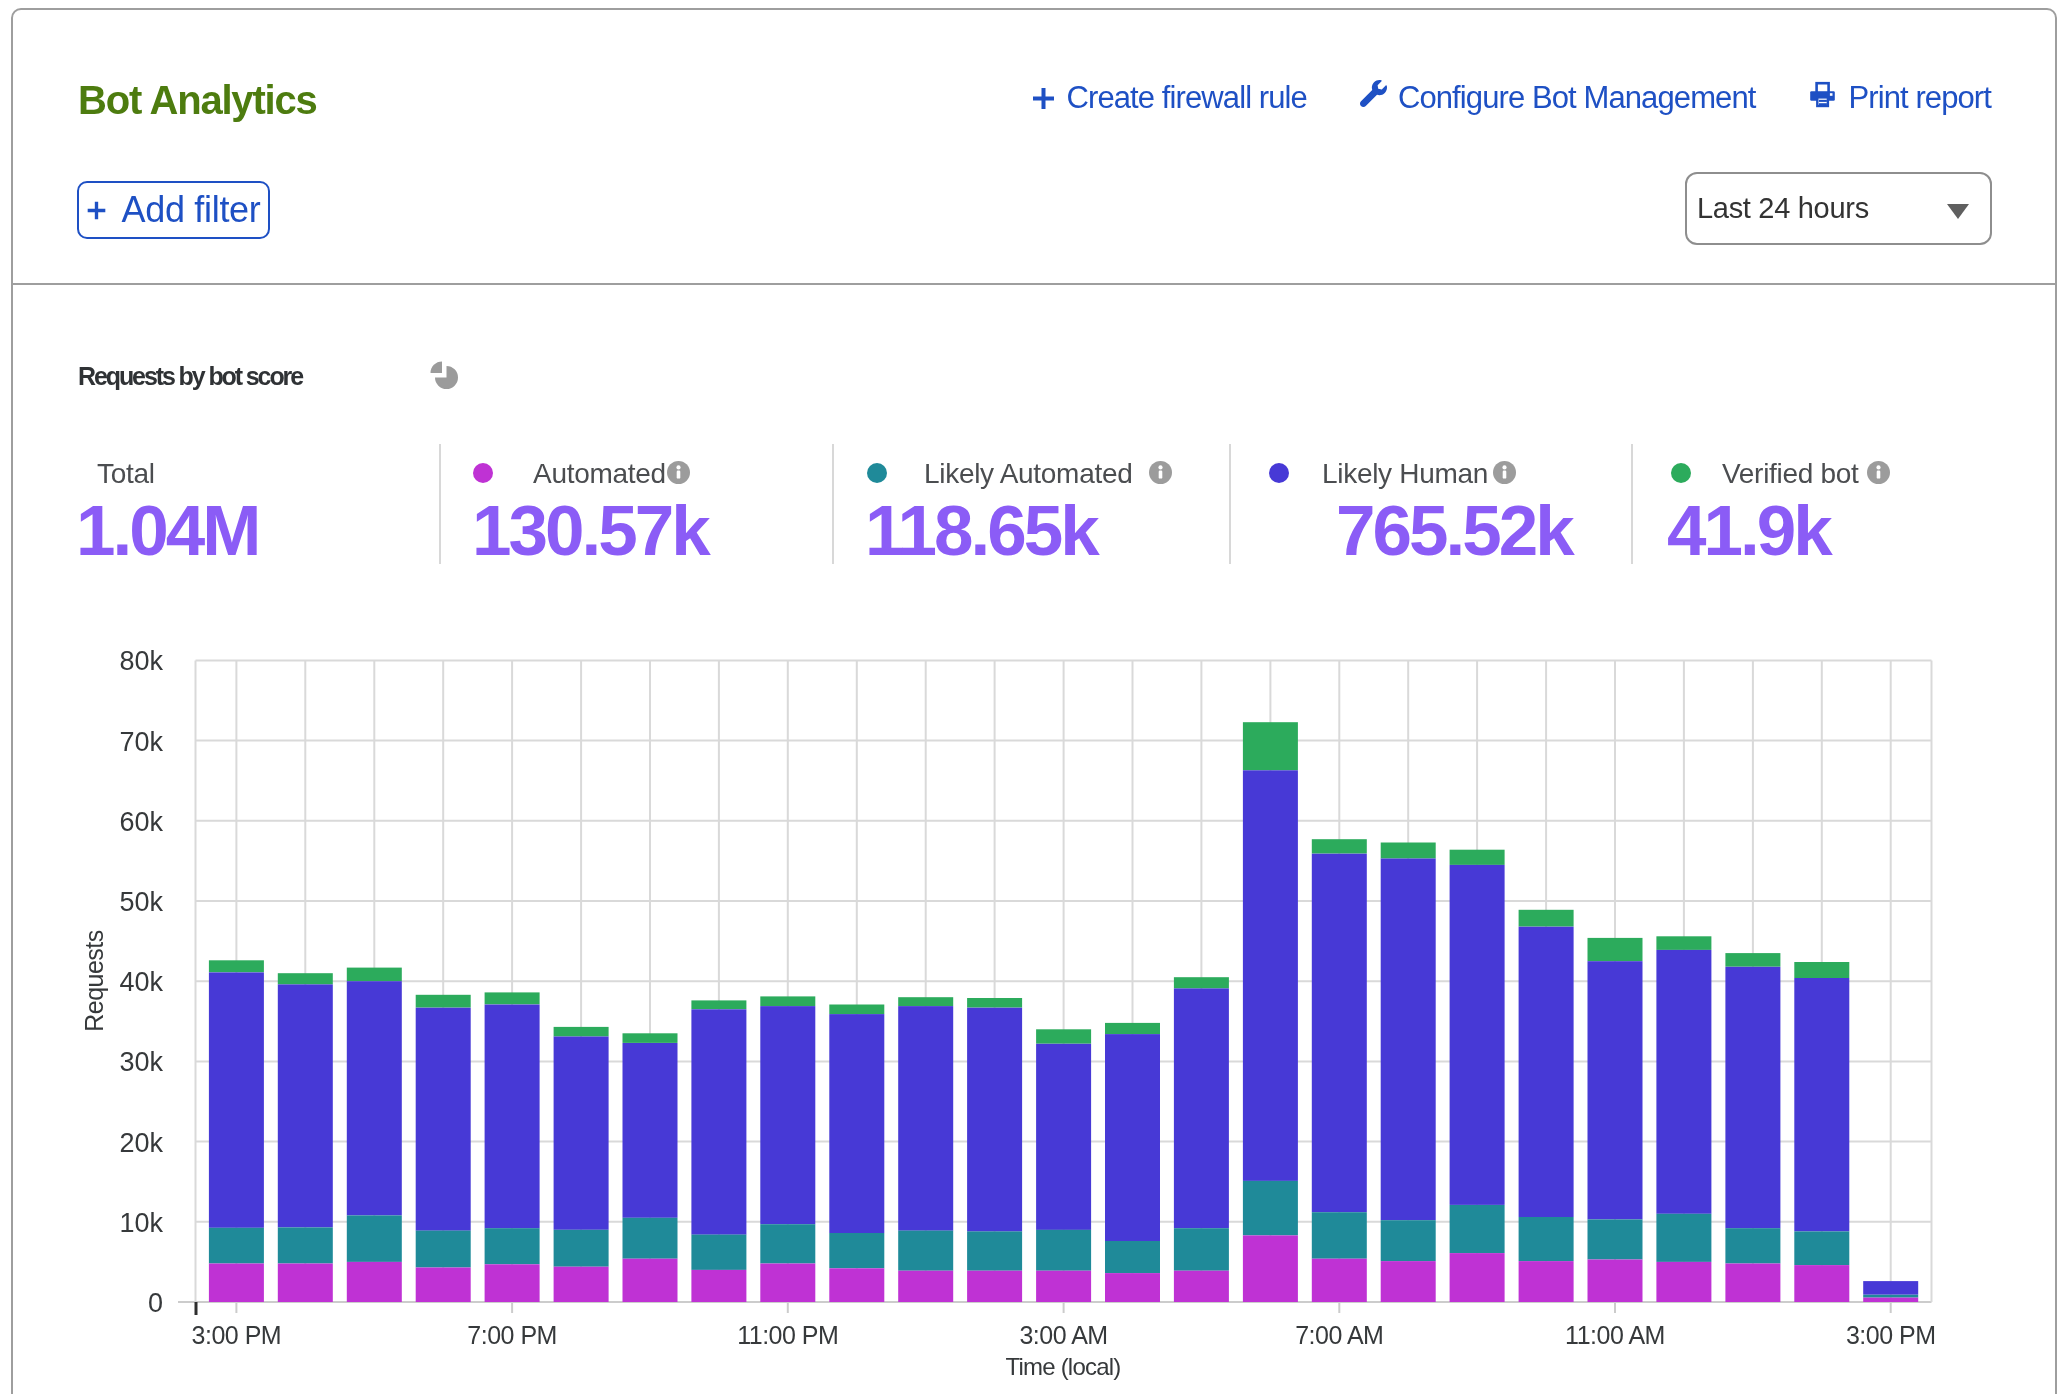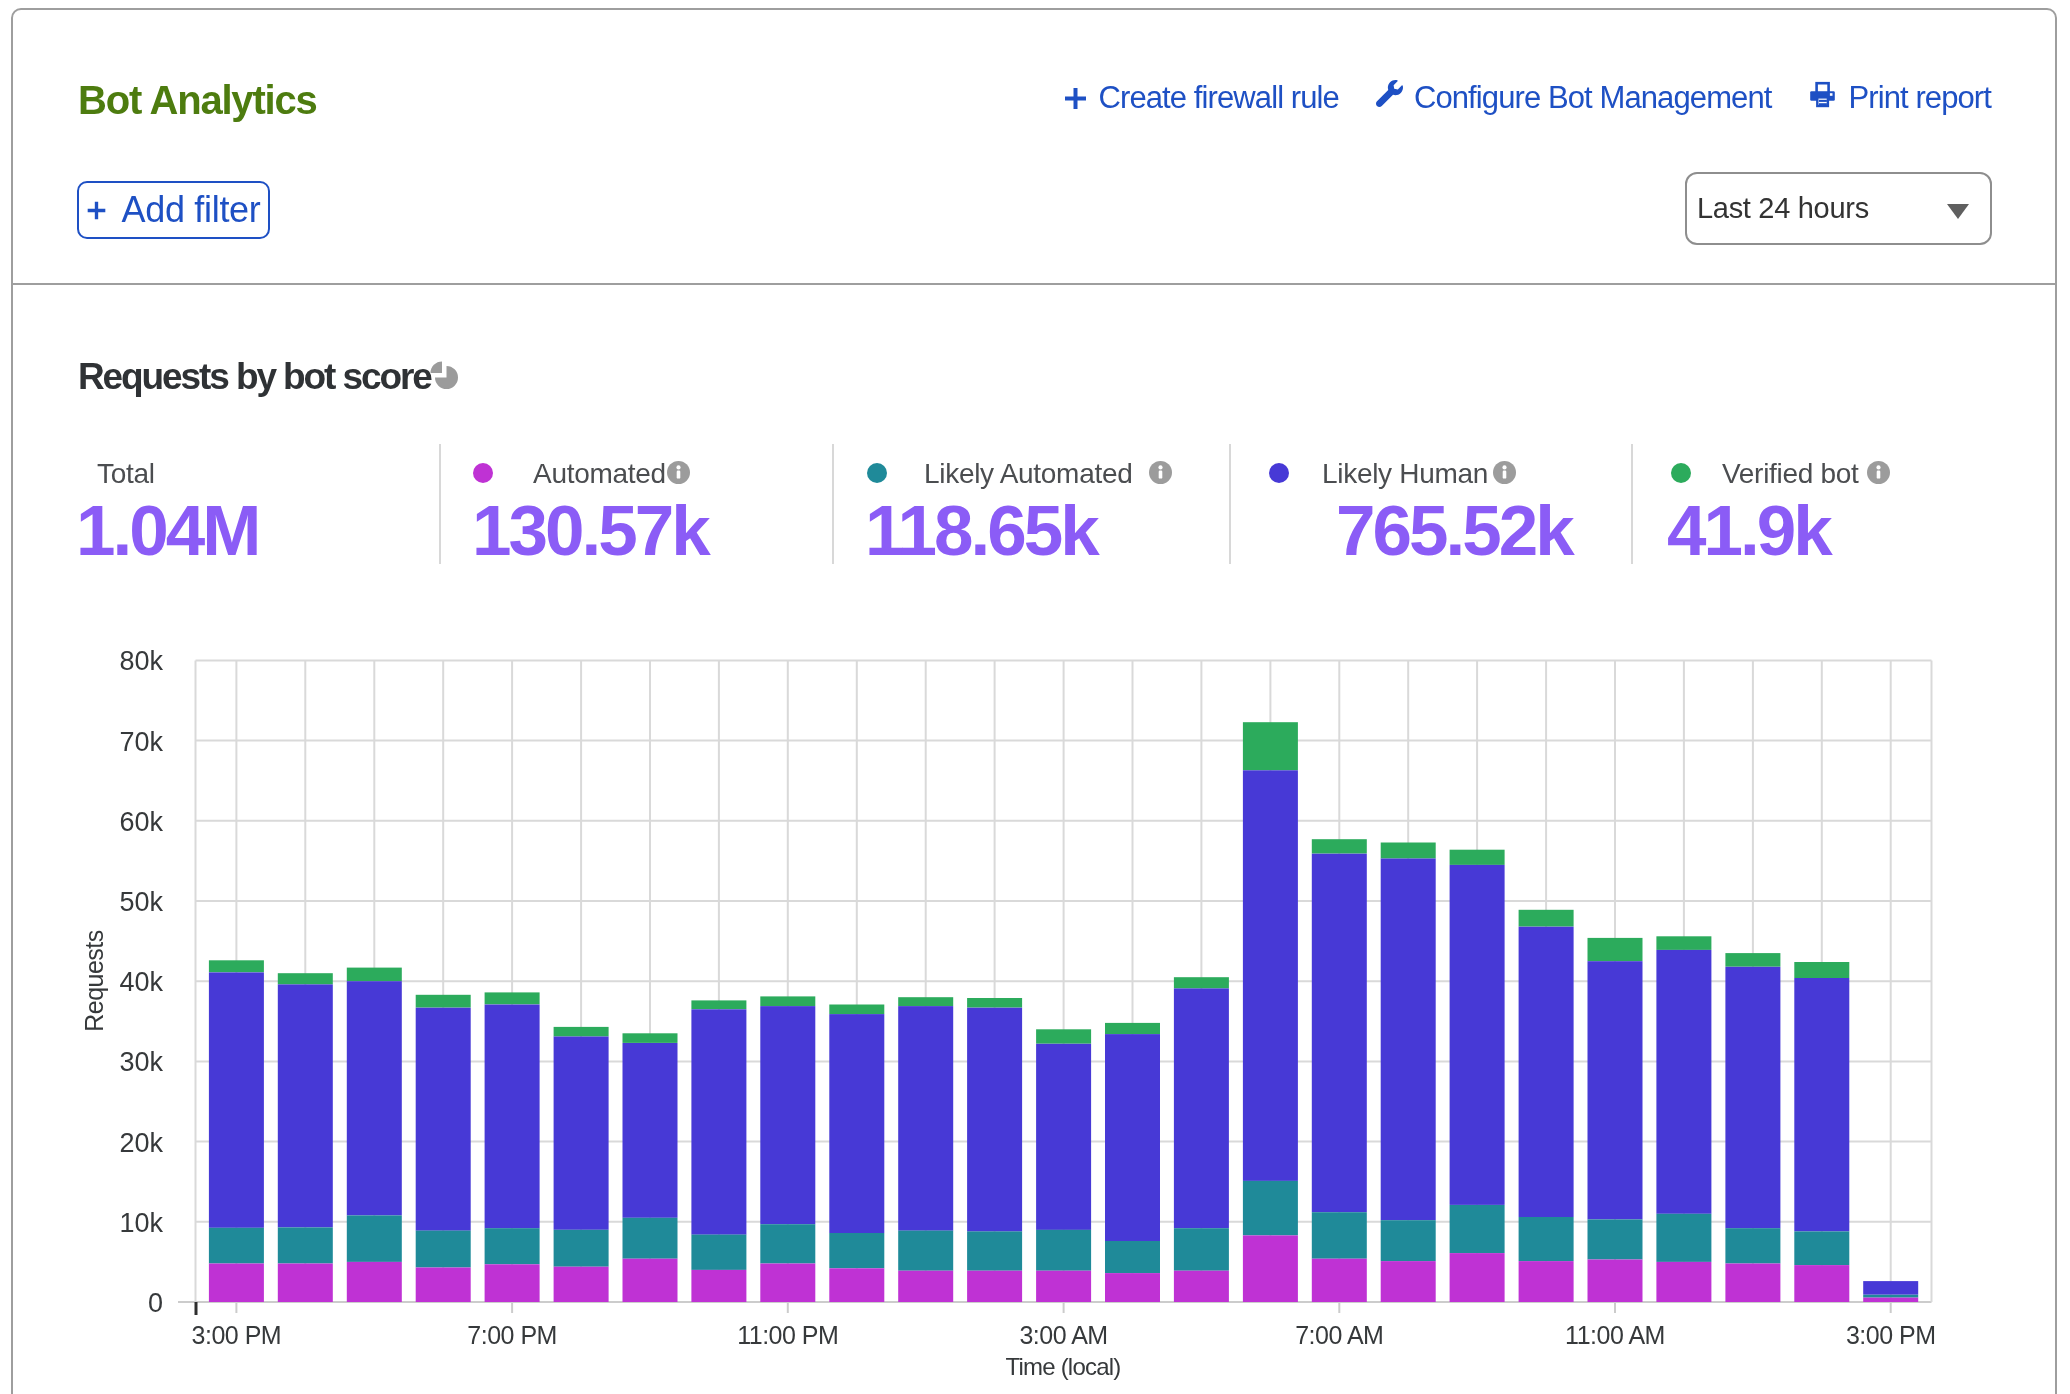--- a/index.html
+++ b/index.html
@@ -1,25 +1,25 @@
 <!DOCTYPE html>
 <html><head><meta charset="utf-8">
 <style>
 * { margin:0; padding:0; box-sizing:border-box; }
 html,body { width:2070px; height:1394px; background:#fff; font-family:"Liberation Sans", sans-serif; }
 #stage { position:relative; width:2070px; height:1394px; overflow:hidden; }
 .card { position:absolute; left:11px; top:8px; width:2046px; height:1420px; border:2px solid #9e9e9e; border-radius:10px; background:#fff; }
 .hdiv { position:absolute; left:11px; top:283px; width:2046px; height:2px; background:#9e9e9e; }
 h1 { position:absolute; left:78px; top:80px; font-size:40px; line-height:40px; font-weight:700; letter-spacing:-1.2px; color:#4d7c0f; }
-.links { position:absolute; top:80px; right:79px; display:flex; align-items:flex-end; gap:37px; color:#1e50c4; font-size:31px; letter-spacing:-0.9px; }
+.links { position:absolute; top:80px; right:79px; display:flex; align-items:flex-end; gap:53px; color:#1e50c4; font-size:31px; letter-spacing:-0.9px; }
 .links .item { display:flex; align-items:center; gap:11px; }
 .btn { position:absolute; left:77px; top:181px; width:193px; height:58px; border:2.5px solid #1e50c4; border-radius:10px; display:flex; align-items:center; justify-content:center; gap:14px; color:#1e50c4; font-size:36px; letter-spacing:-0.3px; }
 .dd { position:absolute; left:1685px; top:172px; width:307px; height:73px; border:2.5px solid #8e8e8e; border-radius:12px; display:flex; align-items:center; color:#333; font-size:29px; letter-spacing:-0.3px; padding-left:10px; }
 .caret { position:absolute; right:21px; top:30px; width:0; height:0; border-left:11px solid transparent; border-right:11px solid transparent; border-top:15px solid #5f5f5f; }
-h2 { position:absolute; left:78px; top:359px; font-size:37px; line-height:35px; font-weight:700; letter-spacing:-2.1px; color:#2f3235; }
+h2 { position:absolute; left:78px; top:359px; font-size:25px; line-height:35px; font-weight:700; letter-spacing:-2.1px; color:#2f3235; }
 .pie { position:absolute; left:430px; top:361px; }
 .sep { position:absolute; top:444px; width:2px; height:120px; background:#d8d8d8; }
 .slabel { position:absolute; top:460px; font-size:28px; letter-spacing:-0.3px; color:#4b4d50; line-height:28px;margin-left:20px; }
 .snum { position:absolute; top:503px; font-size:71px; line-height:56px; font-weight:700; letter-spacing:-3px; color:#8b5cf6; }
 .dot { position:absolute; width:20px; height:20px; border-radius:50%; }
 .info { position:absolute; }
 .chart { position:absolute; left:0; top:0; }
 .tick { font-family:"Liberation Sans",sans-serif; font-size:27px; fill:#36393b; }
 .xtick { font-size:25px; letter-spacing:-0.5px; }
 .timeloc { font-size:24px; letter-spacing:-0.8px; }

